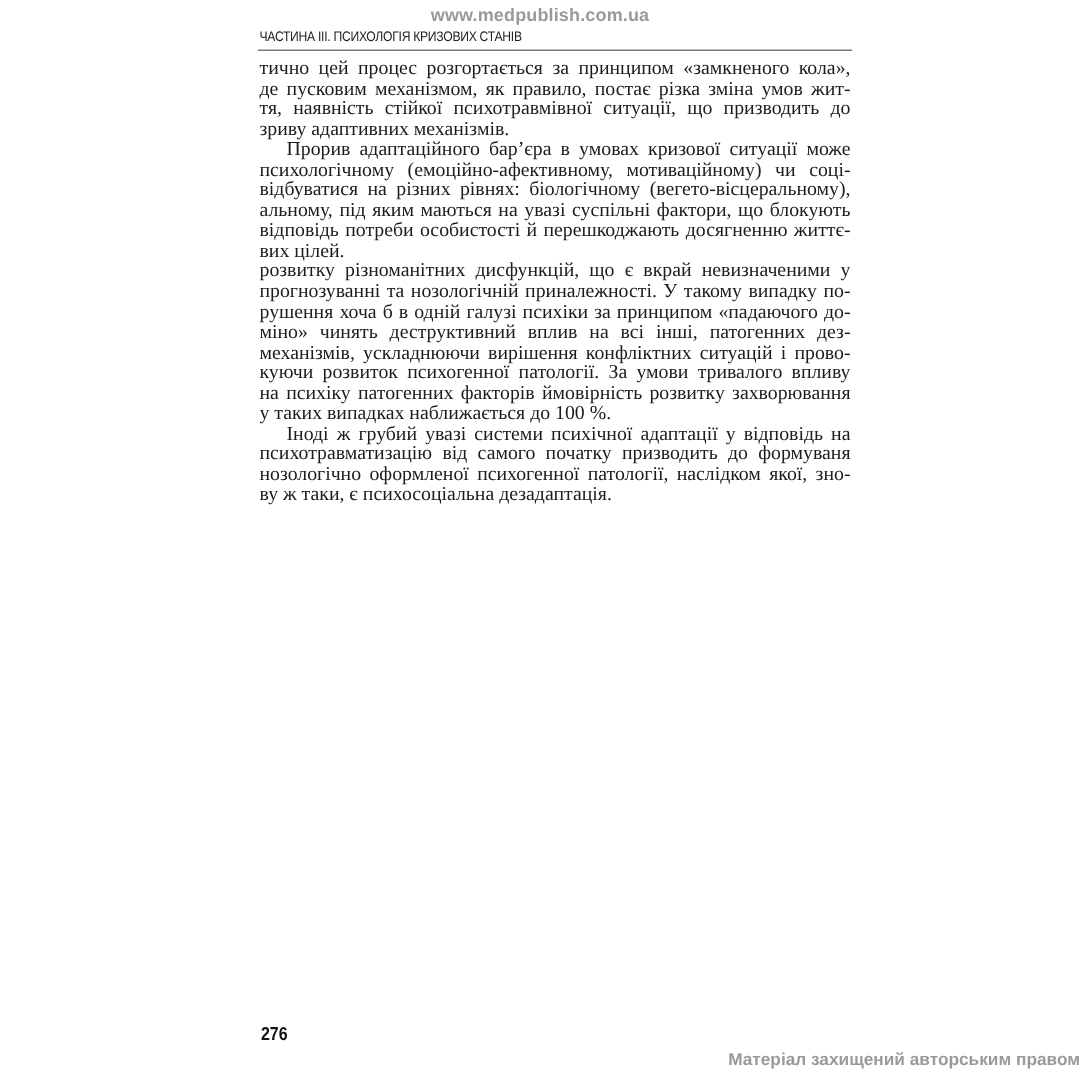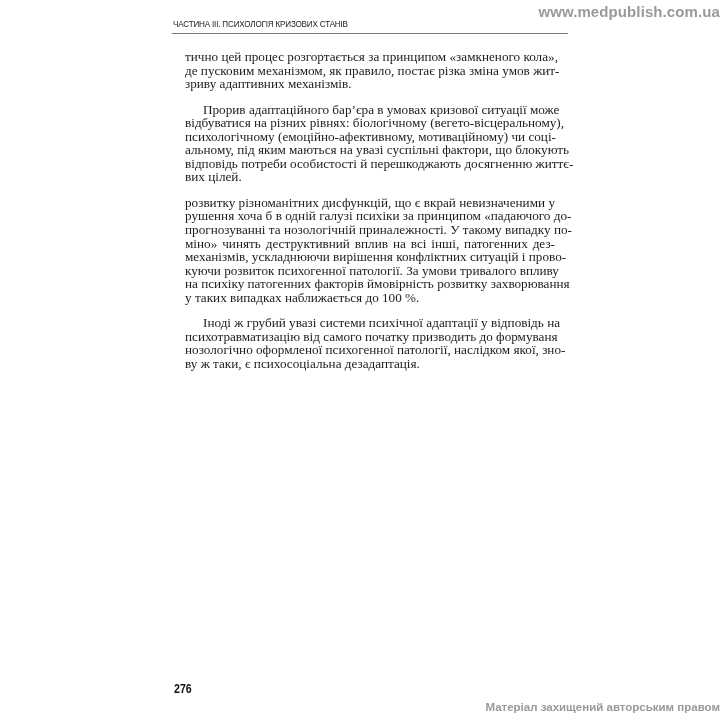--- a/index.html
+++ b/index.html
@@ -11,24 +11,24 @@
       width: 720px;
       height: 720px;
       position: relative;
       overflow: hidden;
     }
     .watermark-top {
       position: absolute;
       top: 3px;
       left: 0;
       width: 720px;
-      text-align: right;
+      text-align: center;
       font-family: "Liberation Sans", sans-serif;
       font-weight: bold;
-      font-size: 15px;
+      font-size: 12px;
       color: #9a9a9a;
       letter-spacing: 0.1px;
     }
     .running-header {
       position: absolute;
       top: 19px;
       left: 173px;
       font-family: "Liberation Sans", sans-serif;
       font-size: 9.2px;
       color: #222;
@@ -49,21 +49,21 @@
       position: absolute;
       top: 38px;
       left: 173px;
       width: 394px;
       font-family: "Liberation Serif", serif;
       font-size: 13.2px;
       line-height: 13.55px;
       color: #1c1c1c;
     }
     .body-text p {
-      margin: 12px;
+      margin: 0;
       text-align: justify;
       text-align-last: left;
       hyphens: manual;
     }
     .body-text .line {
       display: block;
       text-align: justify;
       text-align-last: justify;
       white-space: nowrap;
       overflow: visible;
@@ -102,34 +102,35 @@
 
 <div class="watermark-top">www.medpublish.com.ua</div>
 
 <div class="running-header">ЧАСТИНА III. ПСИХОЛОГІЯ КРИЗОВИХ СТАНІВ</div>
 <div class="header-rule"></div>
 
 <div class="body-text">
   <p>
     <span class="line">тично цей процес розгортається за принципом «замкненого кола»,</span>
     <span class="line">де пусковим механізмом, як правило, постає різка зміна умов жит-</span>
+    <span class="line">тя, наявність стійкої психотравмівної ситуації, що призводить до</span>
     <span class="line last">зриву адаптивних механізмів.</span>
   </p>
   <p>
     <span class="line indent">Прорив адаптаційного бар’єра в умовах кризової ситуації може</span>
+    <span class="line">психологічному (емоційно-афективному, мотиваційному) чи соці-</span>
     <span class="line">відбуватися на різних рівнях: біологічному (вегето-вісцеральному),</span>
-    <span class="line">психологічному (емоційно-афективному, мотиваційному) чи соці-</span>
     <span class="line">альному, під яким маються на увазі суспільні фактори, що блокують</span>
     <span class="line">відповідь потреби особистості й перешкоджають досягненню життє-</span>
     <span class="line last">вих цілей.</span>
   </p>
   <p>
     <span class="line">розвитку різноманітних дисфункцій, що є вкрай невизначеними у</span>
+    <span class="line">прогнозуванні та нозологічній приналежності. У такому випадку по-</span>
     <span class="line">рушення хоча б в одній галузі психіки за принципом «падаючого до-</span>
-    <span class="line">прогнозуванні та нозологічній приналежності. У такому випадку по-</span>
     <span class="line">міно» чинять деструктивний вплив на всі інші, патогенних дез-</span>
     <span class="line">механізмів, ускладнюючи вирішення конфліктних ситуацій і прово-</span>
     <span class="line">куючи розвиток психогенної патології. За умови тривалого впливу</span>
     <span class="line">на психіку патогенних факторів ймовірність розвитку захворювання</span>
     <span class="line last">у таких випадках наближається до 100 %.</span>
   </p>
   <p>
     <span class="line indent">Іноді ж грубий увазі системи психічної адаптації у відповідь на</span>
     <span class="line">психотравматизацію від самого початку призводить до формуваня</span>
     <span class="line">нозологічно оформленої психогенної патології, наслідком якої, зно-</span>

